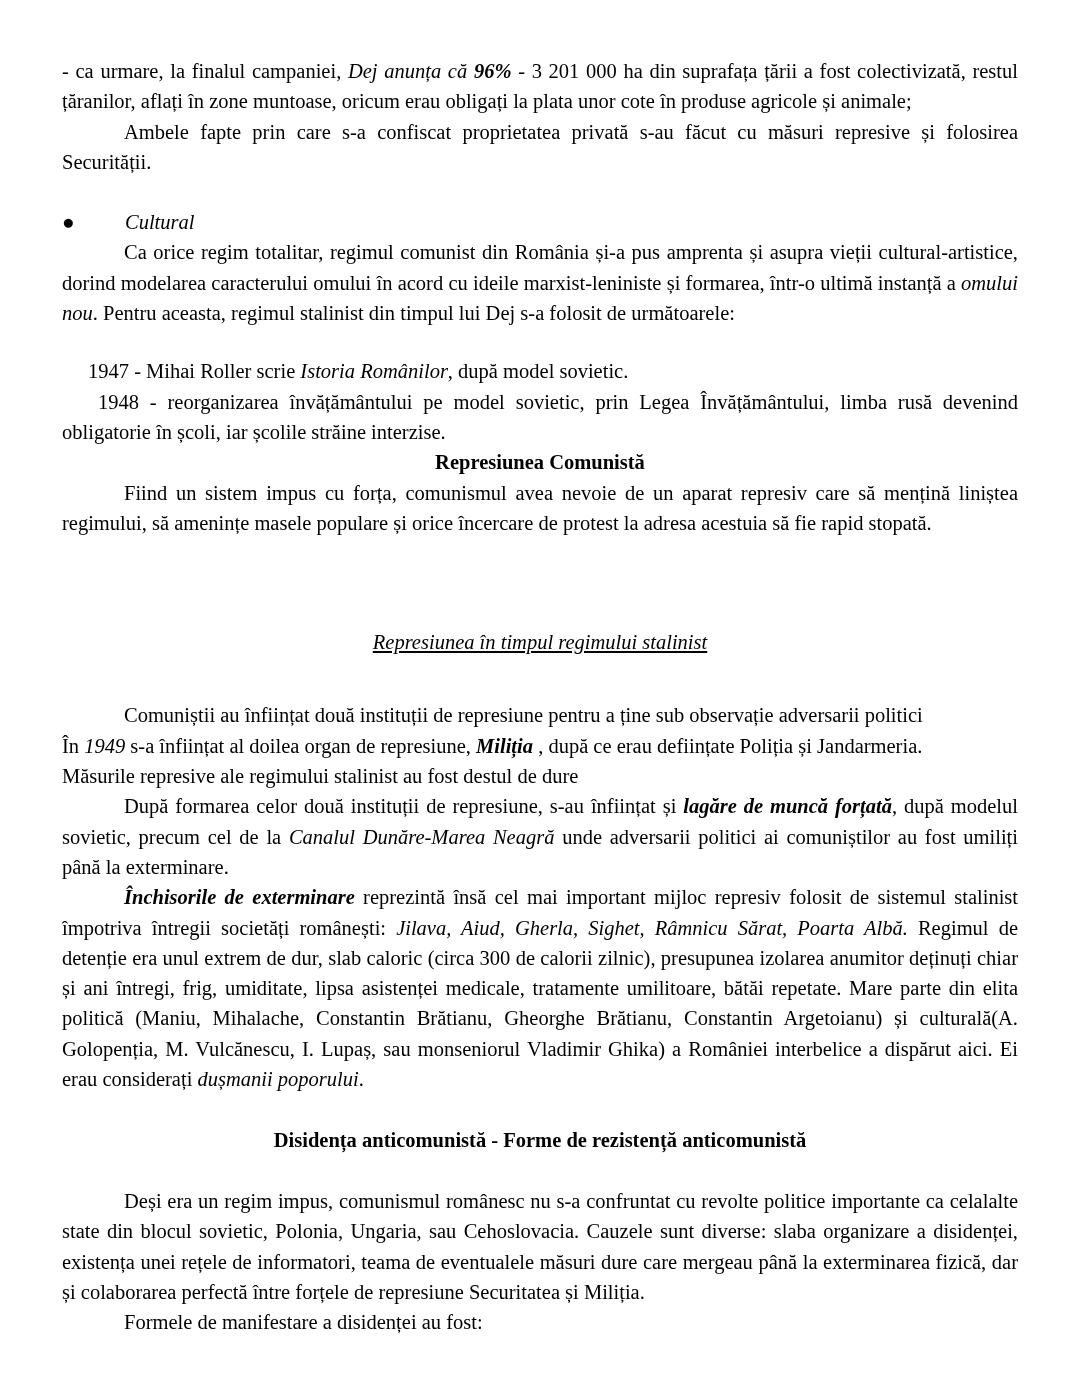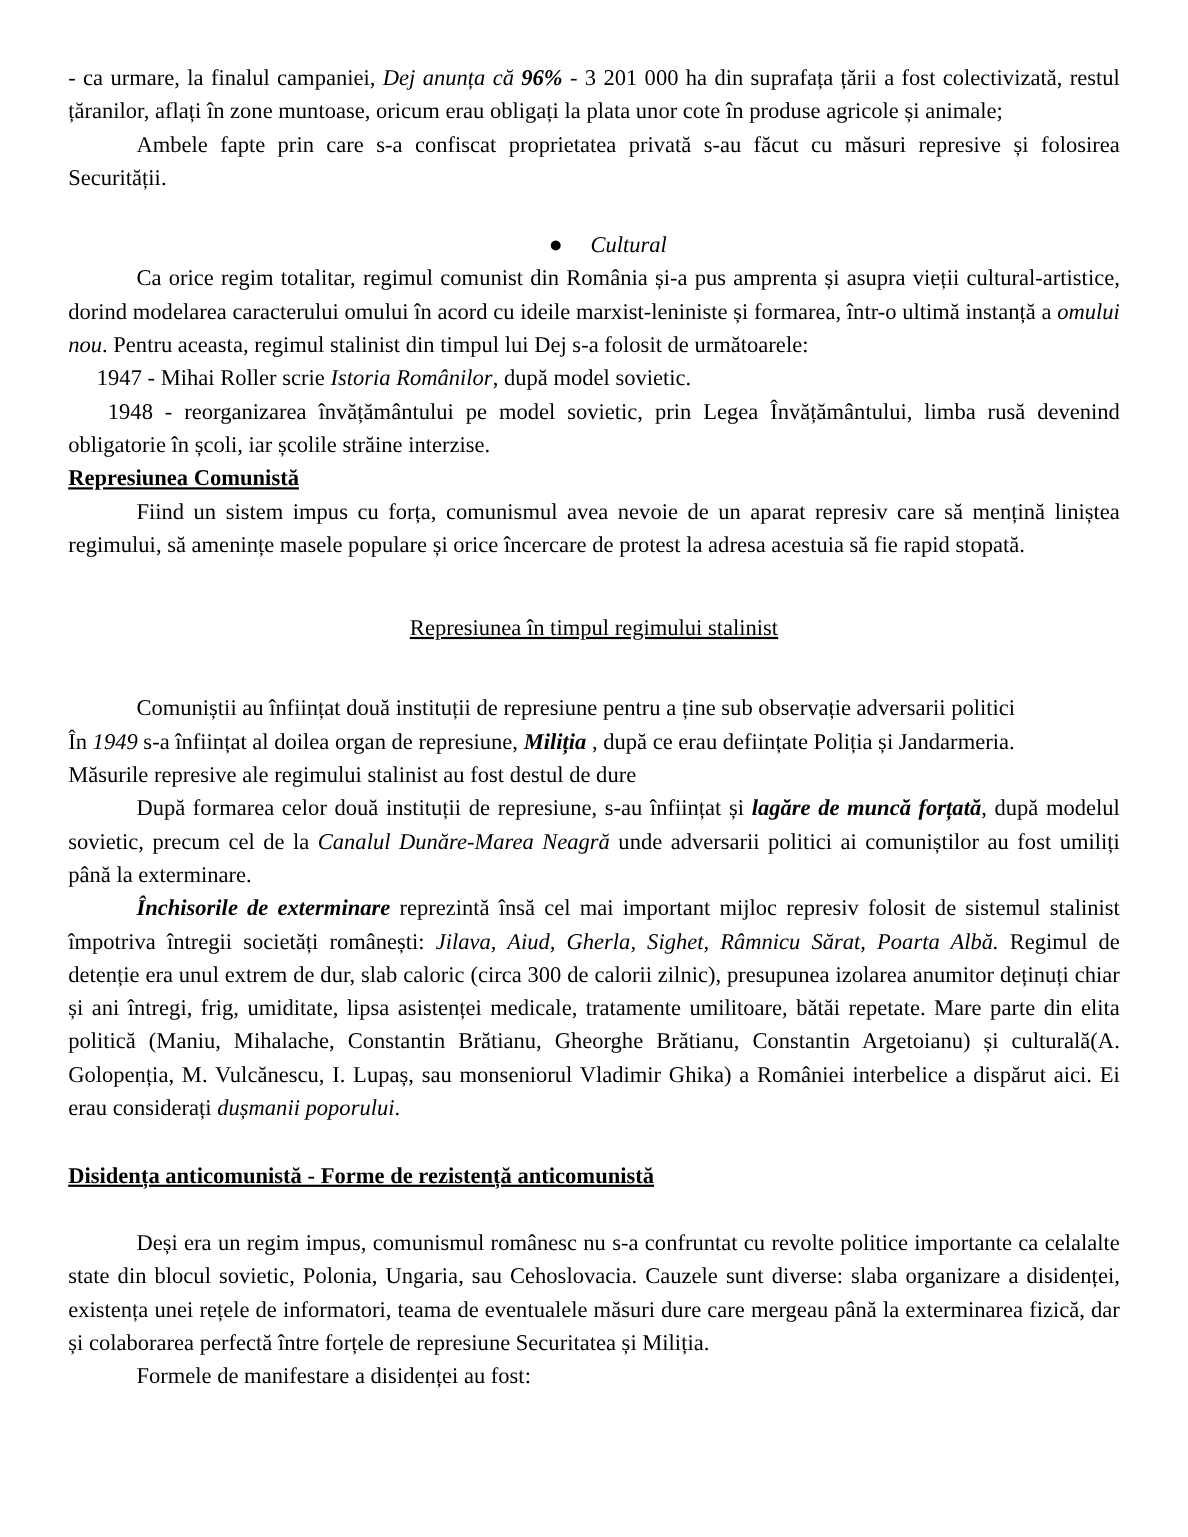--- a/index.html
+++ b/index.html
@@ -27,39 +27,39 @@
     text-align: justify;
     text-justify: inter-word;
   }
   p {
     margin: 0;
     padding: 0;
   }
   .just      { text-align: justify; text-align-last: left; }
   .left      { text-align: left; }
   .indent    { text-indent: 62px; }
-  .indent-sm { text-indent: 26px; }
+  .indent-sm { text-indent: 26px; margin-top: 28px; }
   .indent-xs { text-indent: 10px; }
   .indent-md { text-indent: 36px; }
   .i  { font-style: italic; }
   .bi { font-weight: bold; font-style: italic; }
   .heading-bold {
     font-weight: bold;
-    text-align: left;
-    text-decoration: underline;
+    text-align: center;
   }
   .heading-ital-u {
+    font-style: italic;
     text-decoration: underline;
     text-align: center;
+    margin-top: 44px;
   }
   .bullet-row {
     display: block;
     font-style: italic;
     position: relative;
-    text-align: center;
   }
   .bullet-dot {
     display: inline-block;
     width: 63px;
     font-style: normal;
     font-size: 21px;
   }
   .gap-md  { height: 30px; }
   .gap-lg  { height: 31px; }
   .gap-xl  { height: 43px; }

